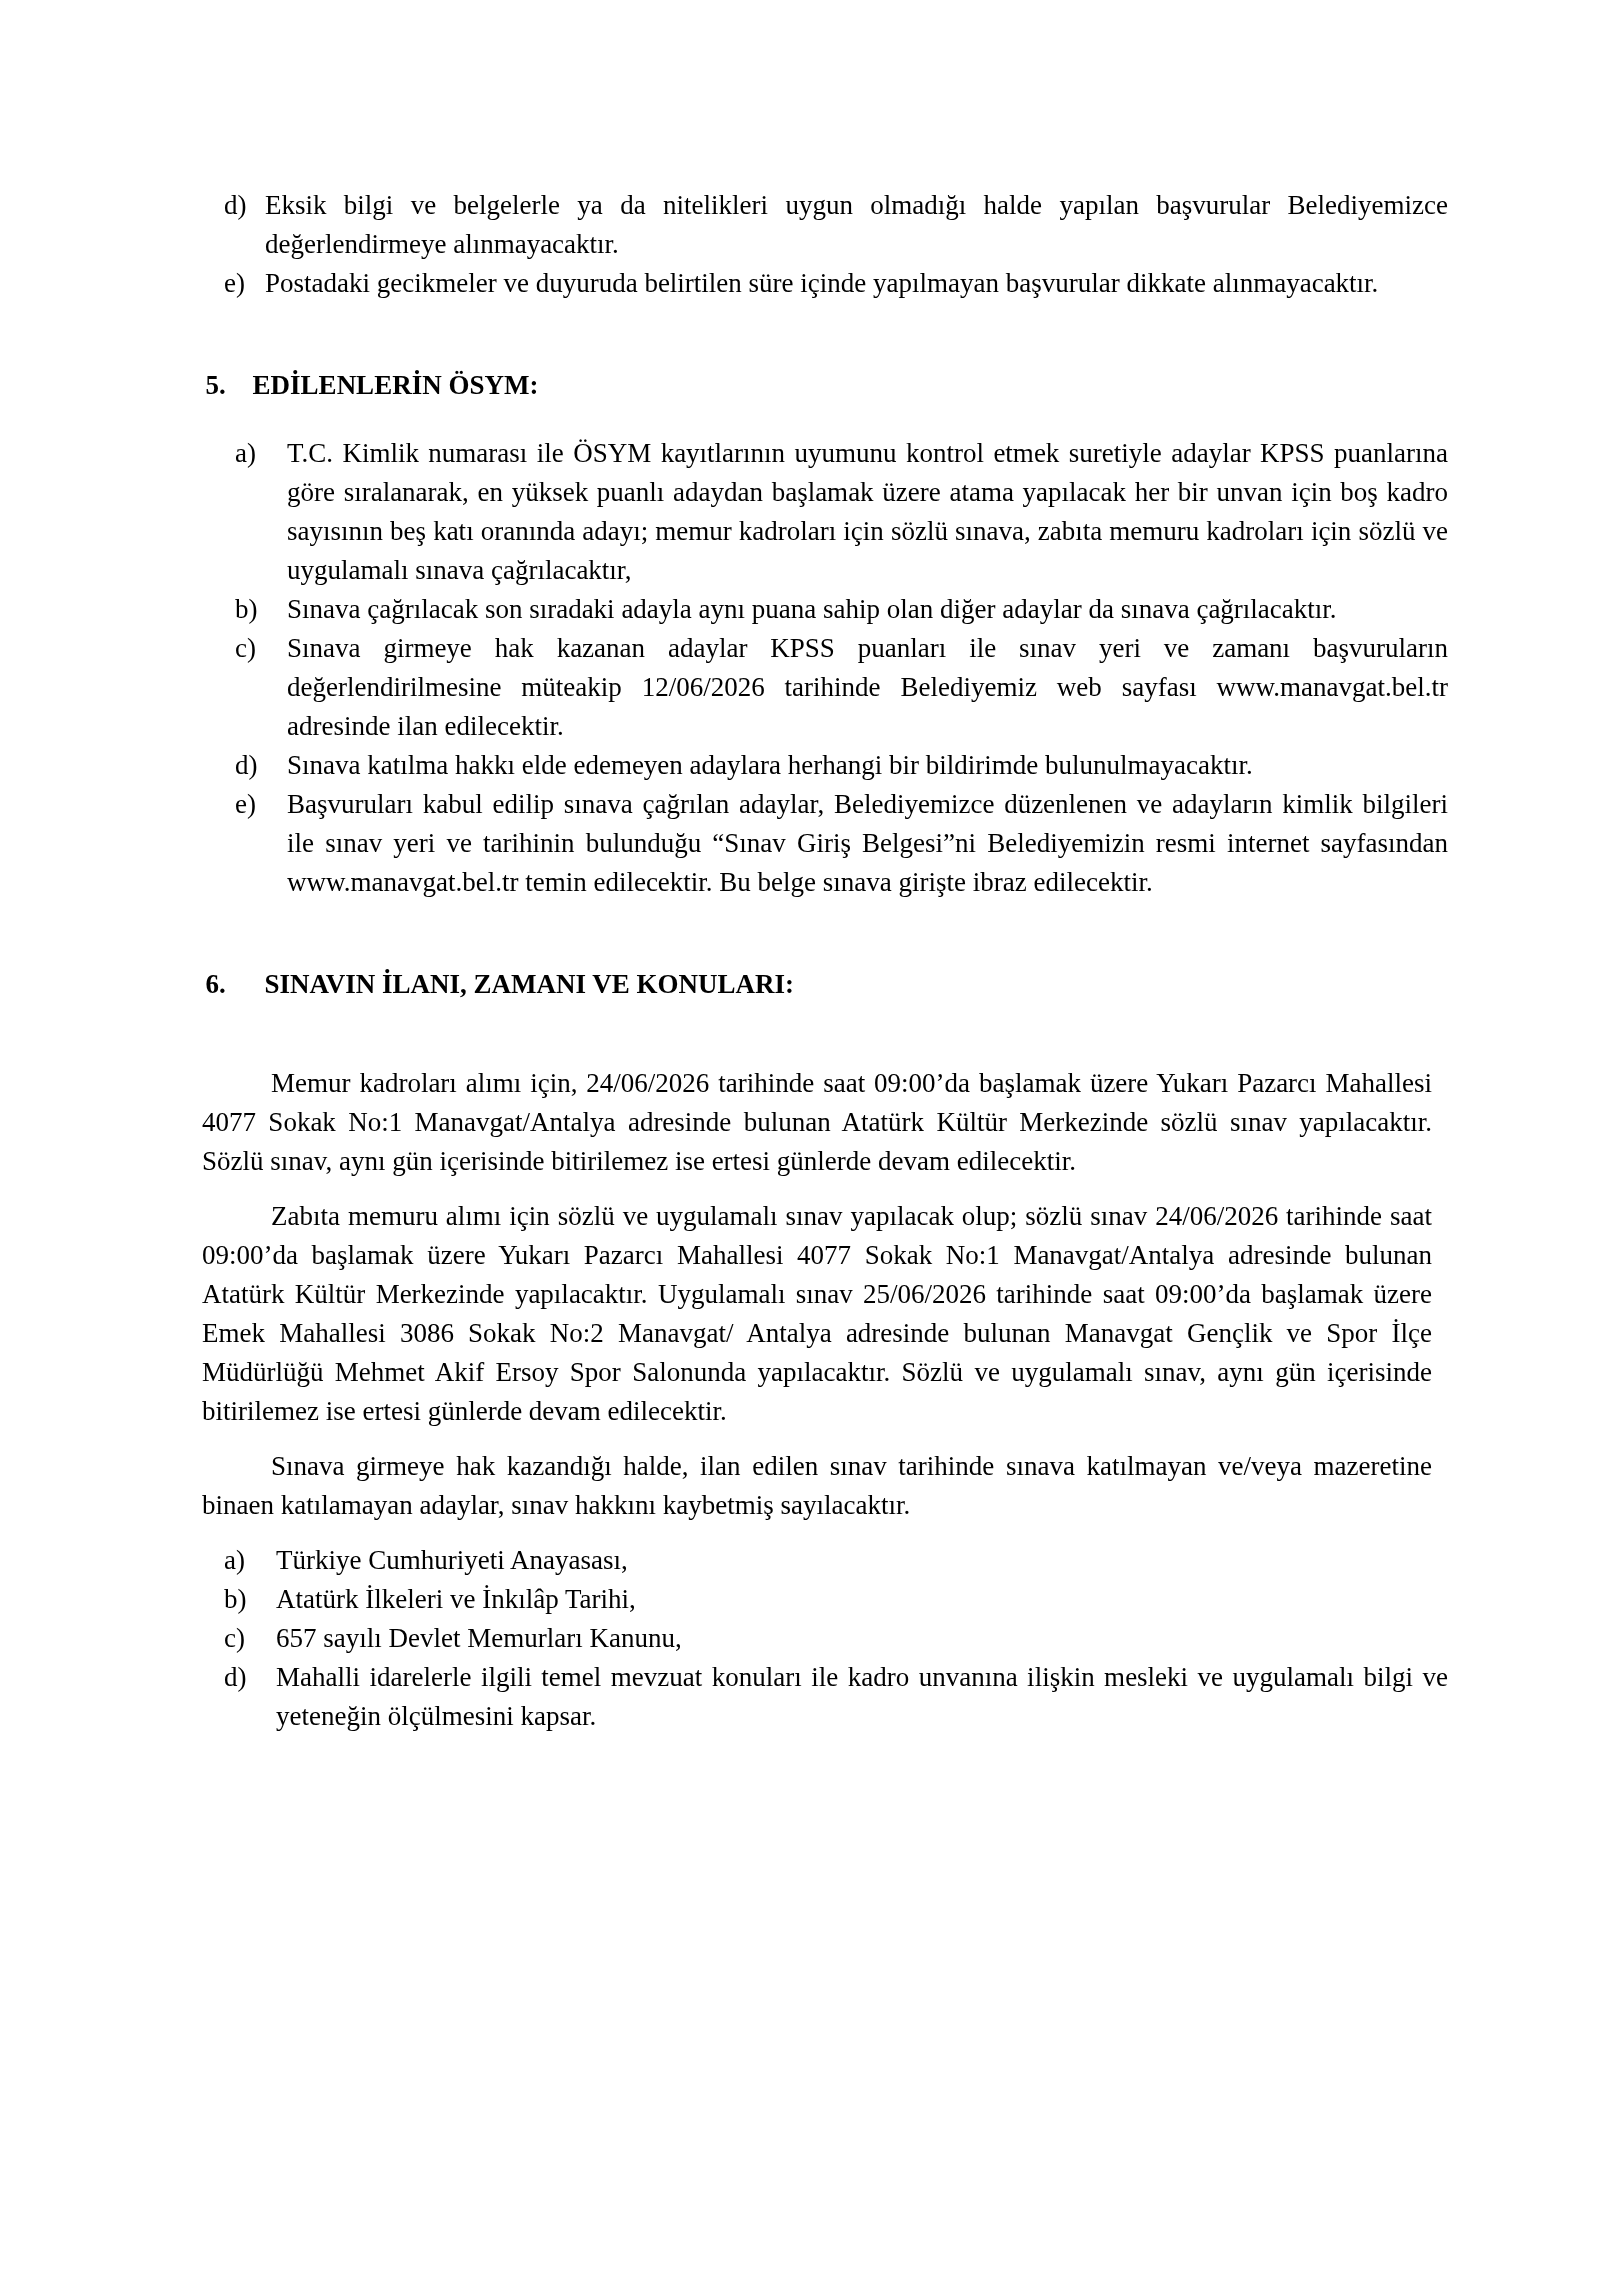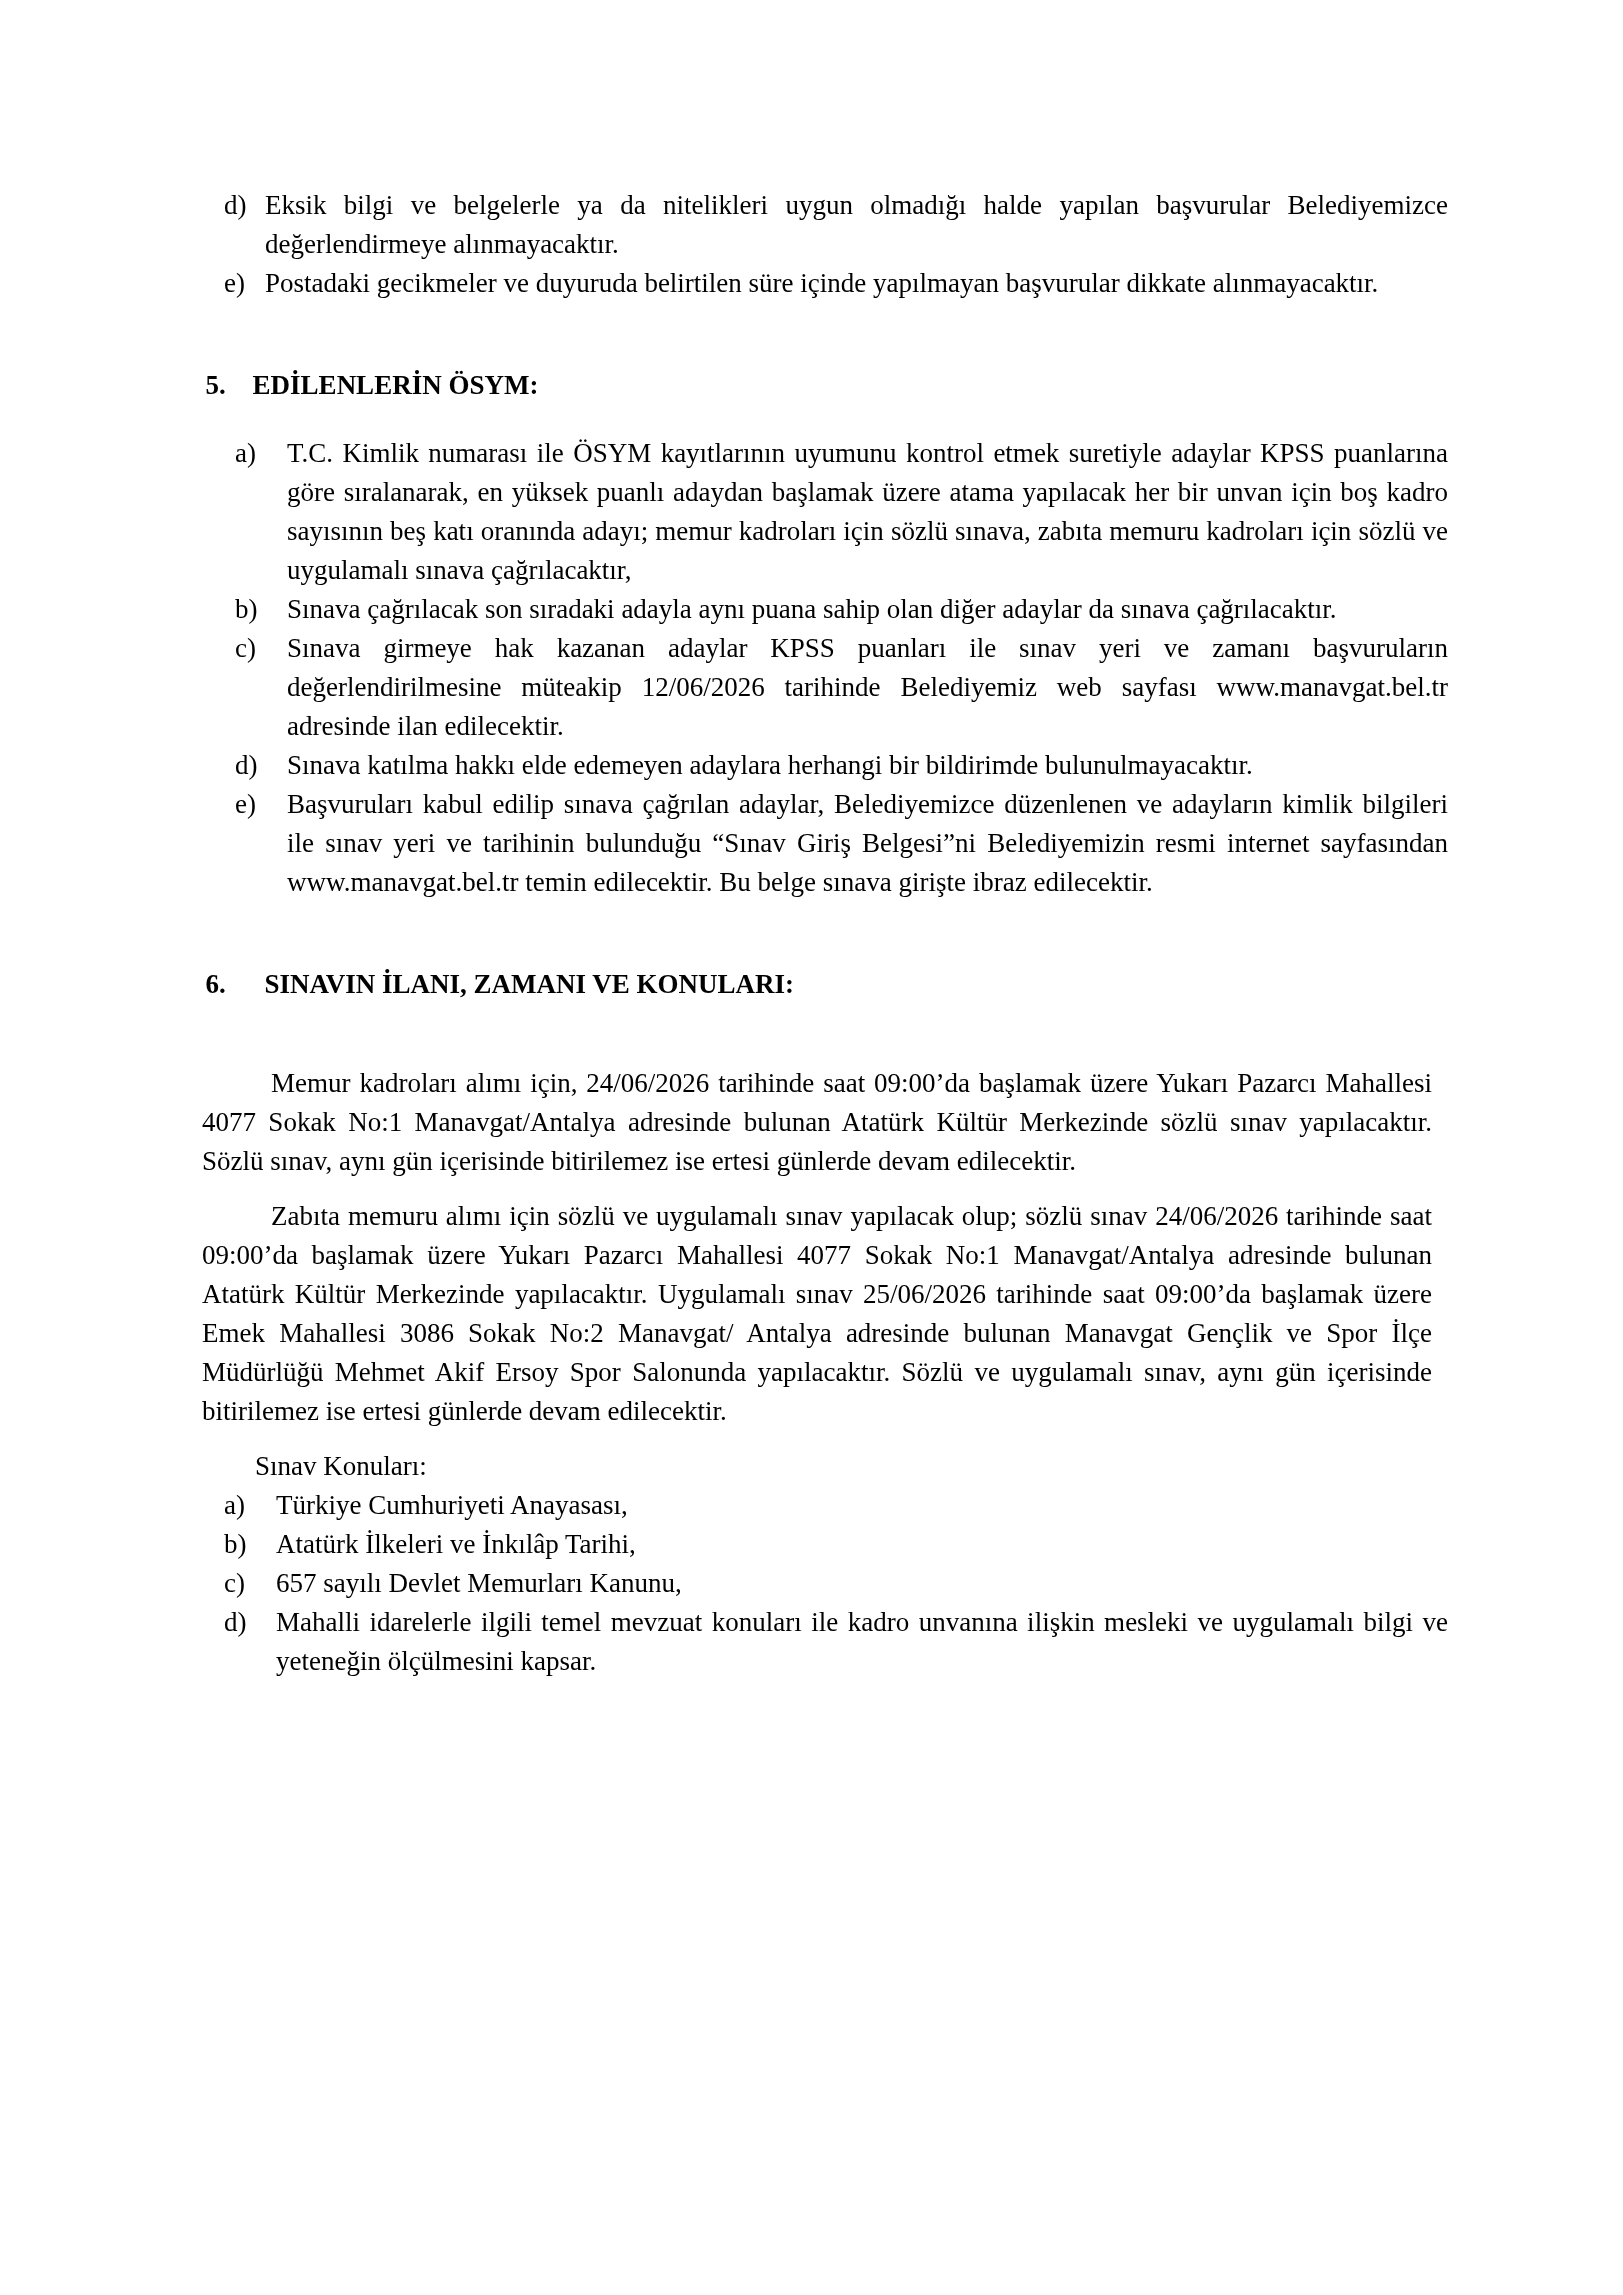--- a/index.html
+++ b/index.html
@@ -166,21 +166,21 @@
     </ul>
 
     <div class="section-head sec6">
       <span class="num">6.</span>
       <span class="htext">SINAVIN İLANI, ZAMANI VE KONULARI:</span>
     </div>
 
     <div class="gap-before-sec6-body">
       <p class="para">Memur kadroları alımı için, 24/06/2026 tarihinde saat 09:00’da başlamak üzere Yukarı Pazarcı Mahallesi 4077 Sokak No:1 Manavgat/Antalya adresinde bulunan Atatürk Kültür Merkezinde sözlü sınav yapılacaktır. Sözlü sınav, aynı gün içerisinde bitirilemez ise ertesi günlerde devam edilecektir.</p>
       <p class="para">Zabıta memuru alımı için sözlü ve uygulamalı sınav yapılacak olup; sözlü sınav 24/06/2026 tarihinde saat 09:00’da başlamak üzere Yukarı Pazarcı Mahallesi 4077 Sokak No:1 Manavgat/Antalya adresinde bulunan Atatürk Kültür Merkezinde yapılacaktır. Uygulamalı sınav 25/06/2026 tarihinde saat 09:00’da başlamak üzere Emek Mahallesi 3086 Sokak No:2 Manavgat/ Antalya adresinde bulunan Manavgat Gençlik ve Spor İlçe Müdürlüğü Mehmet Akif Ersoy Spor Salonunda yapılacaktır. Sözlü ve uygulamalı sınav, aynı gün içerisinde bitirilemez ise ertesi günlerde devam edilecektir.</p>
-      <p class="plain">Sınav Konuları:</p>
+      <p class="para">Sınava girmeye hak kazandığı halde, ilan edilen sınav tarihinde sınava katılmayan ve/veya mazeretine binaen katılamayan adaylar, sınav hakkını kaybetmiş sayılacaktır.</p>
 
       <ul class="lettered list-s6">
         <li>
           <span class="mark">a)</span>
           <span class="body">Türkiye Cumhuriyeti Anayasası,</span>
         </li>
         <li>
           <span class="mark">b)</span>
           <span class="body">Atatürk İlkeleri ve İnkılâp Tarihi,</span>
         </li>

